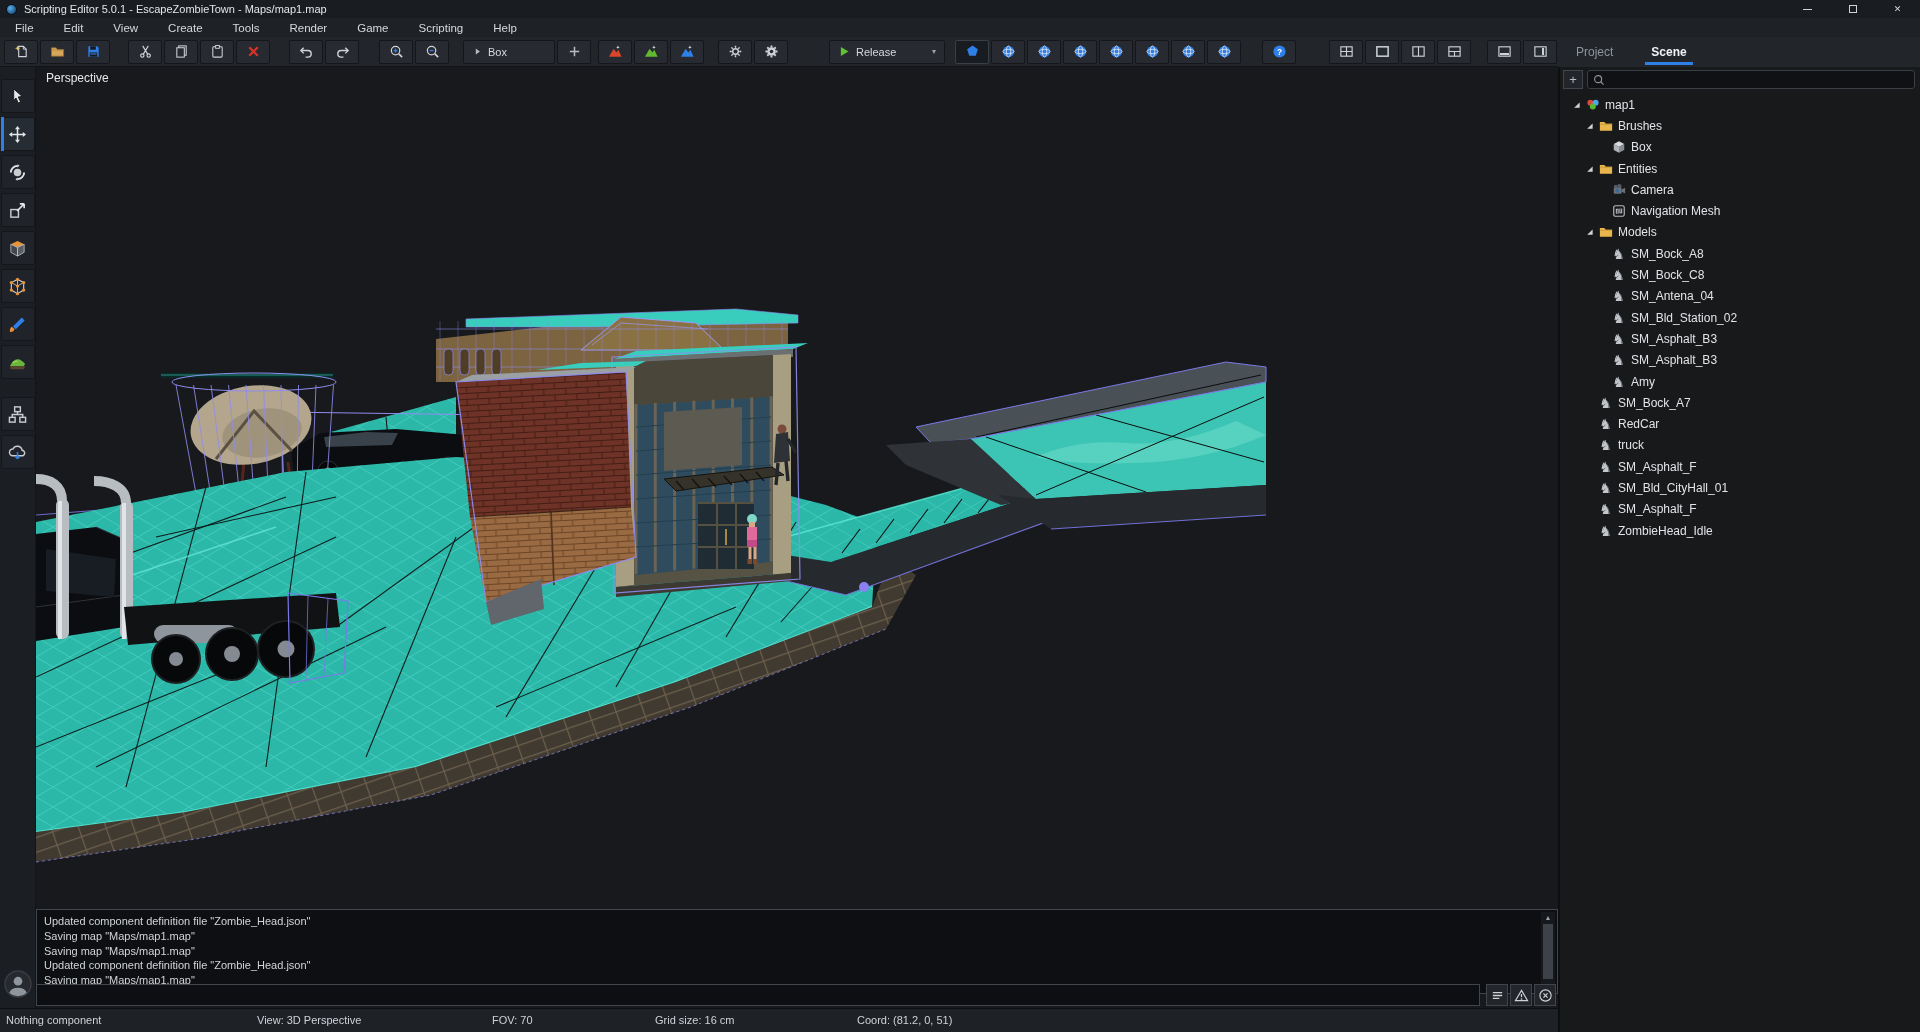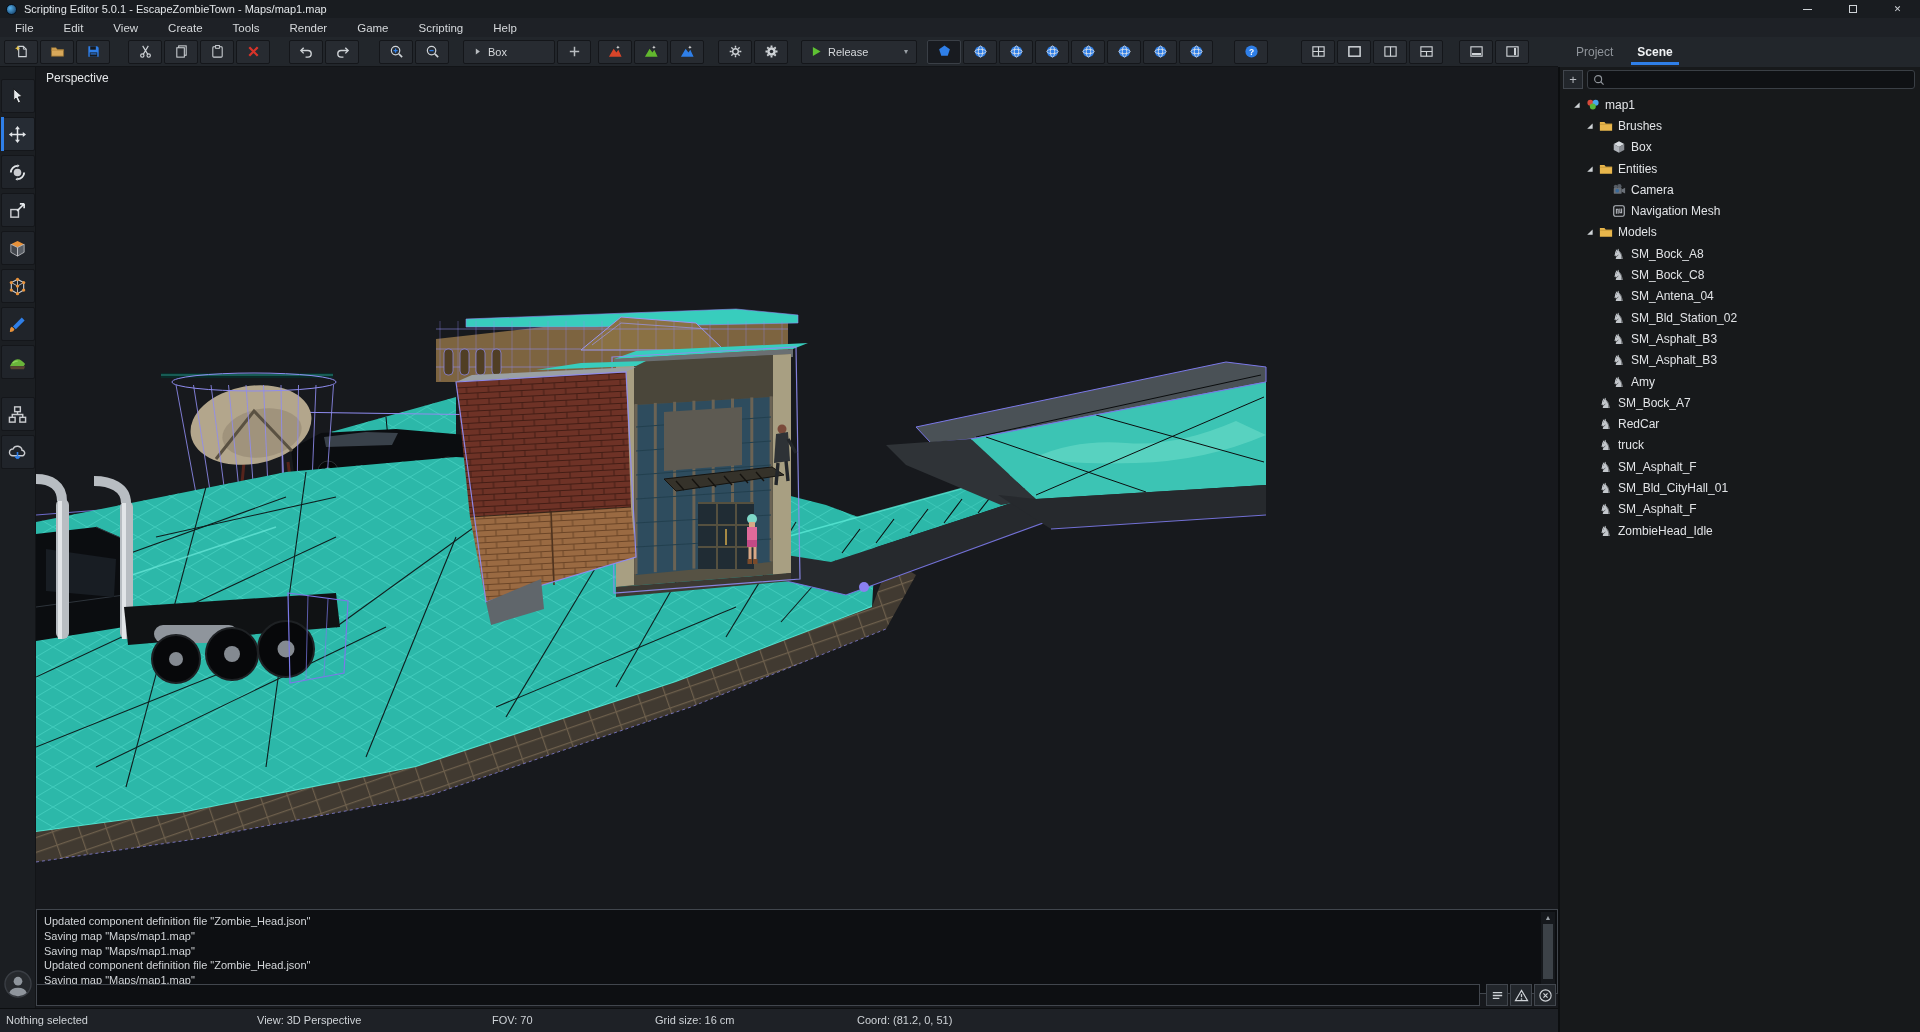--- a/index.html
+++ b/index.html
@@ -23,21 +23,21 @@
   .toolbar{position:absolute;left:0;top:37px;width:1920px;height:30px;background:#22262b;border-bottom:1px solid #121417;display:flex;align-items:center;}
   .tb-group{display:flex;gap:2px;flex:0 0 auto;}
   .tb-btn{width:34px;height:24px;background:#272b31;border:1px solid #14161a;border-radius:2px;display:flex;align-items:center;justify-content:center;gap:5px;flex:0 0 auto;}
   .tb-btn.active{background:#181b20;border-color:#3a3f46;}
   .tb-btn.labeled{width:auto;padding:0 8px;justify-content:flex-start;}
   .tb-btn .lbl{font-size:11px;color:#d6d9dc;}
   .tb-btn .caret{font-size:8px;color:#9aa0a6;margin-left:auto;}
   .ic{display:flex;align-items:center;justify-content:center;}
 
   
-  .tabs{position:absolute;left:1558px;top:37px;width:362px;height:30px;background:#22262b;display:flex;align-items:center;padding-left:14px;gap:16px;}
+  .tabs{position:absolute;left:1558px;top:37px;width:362px;height:30px;background:#22262b;display:flex;align-items:center;padding-left:14px;gap:30px;}
   .tab{font-size:12px;color:#8f949a;position:relative;height:100%;display:flex;align-items:center;padding:0 4px;}
   .tab.active{color:#f0f2f4;font-weight:bold;}
   .tab.active::after{content:"";position:absolute;left:-2px;right:-2px;bottom:2px;height:3px;background:#2f7fe8;}
 
   
   .left-rail{position:absolute;left:0;top:67px;width:36px;height:941px;background:#1b1e22;border-right:1px solid #121417;display:flex;flex-direction:column;align-items:center;padding-top:12px;}
   .tool-btn{width:34px;height:34px;margin-bottom:4px;display:flex;align-items:center;justify-content:center;background:#20242a;border:1px solid #14161a;border-radius:2px;position:relative;flex:0 0 auto;}
   .tool-btn.active{background:#262c34;}
   .tool-btn.active::before{content:"";position:absolute;left:-1px;top:-1px;bottom:-1px;width:3px;background:#2f7fe8;}
   .tool-gap{height:14px;flex:0 0 auto;}
@@ -270,21 +270,21 @@
             <circle cx="8" cy="8" r="4.6" fill="#cfd3d7"></circle>
             <circle cx="8" cy="8" r="1.9" fill="#272b31"></circle>
             <g stroke="#cfd3d7" stroke-width="2">
               <path d="M8 1.6v2M8 12.4v2M1.6 8h2M12.4 8h2M3.5 3.5l1.4 1.4M11.1 11.1l1.4 1.4M12.5 3.5l-1.4 1.4M4.9 11.1l-1.4 1.4"></path>
             </g>
           </svg>
         </span>
       </div>
     </div>
     <div class="tb-group" style="margin-left: 13px;">
-      <div class="tb-btn labeled" style="width: 116px;">
+      <div class="tb-btn labeled" style="width: 116px; margin-left: 28px;">
         <span class="ic">
           <svg width="13" height="13" viewBox="0 0 16 16">
             <path d="M3.5 2.5l9.5 5.5-9.5 5.5z" fill="#5ec233"></path>
           </svg>
         </span>
         <span class="lbl">Release</span>
         <span class="caret">▾</span>
       </div>
     </div>
     <div class="tb-group" style="margin-left: 10px;">
@@ -830,21 +830,21 @@
           <svg width="15" height="15" viewBox="0 0 16 16">
             <circle cx="8" cy="8" r="6" fill="none" stroke="#cfd3d7" stroke-width="1.2"></circle>
             <path d="M5.8 5.8l4.4 4.4M10.2 5.8l-4.4 4.4" stroke="#cfd3d7" stroke-width="1.3"></path>
           </svg>
         </span>
       </div>
     </div>
 </div>
 
 <div class="statusbar">
-    <span class="status-item">Nothing selected</span>
+    <span class="status-item">Nothing component</span>
     <span class="status-item">View: 3D Perspective</span>
     <span class="status-item">FOV: 70</span>
     <span class="status-item">Grid size: 16 cm</span>
     <span class="status-item">Coord: (81.2, 0, 51)</span>
   </div>
 
 <div class="right-panel">
   <div class="add-btn">+</div>
   <div class="search-box">
     <span class="ic">

